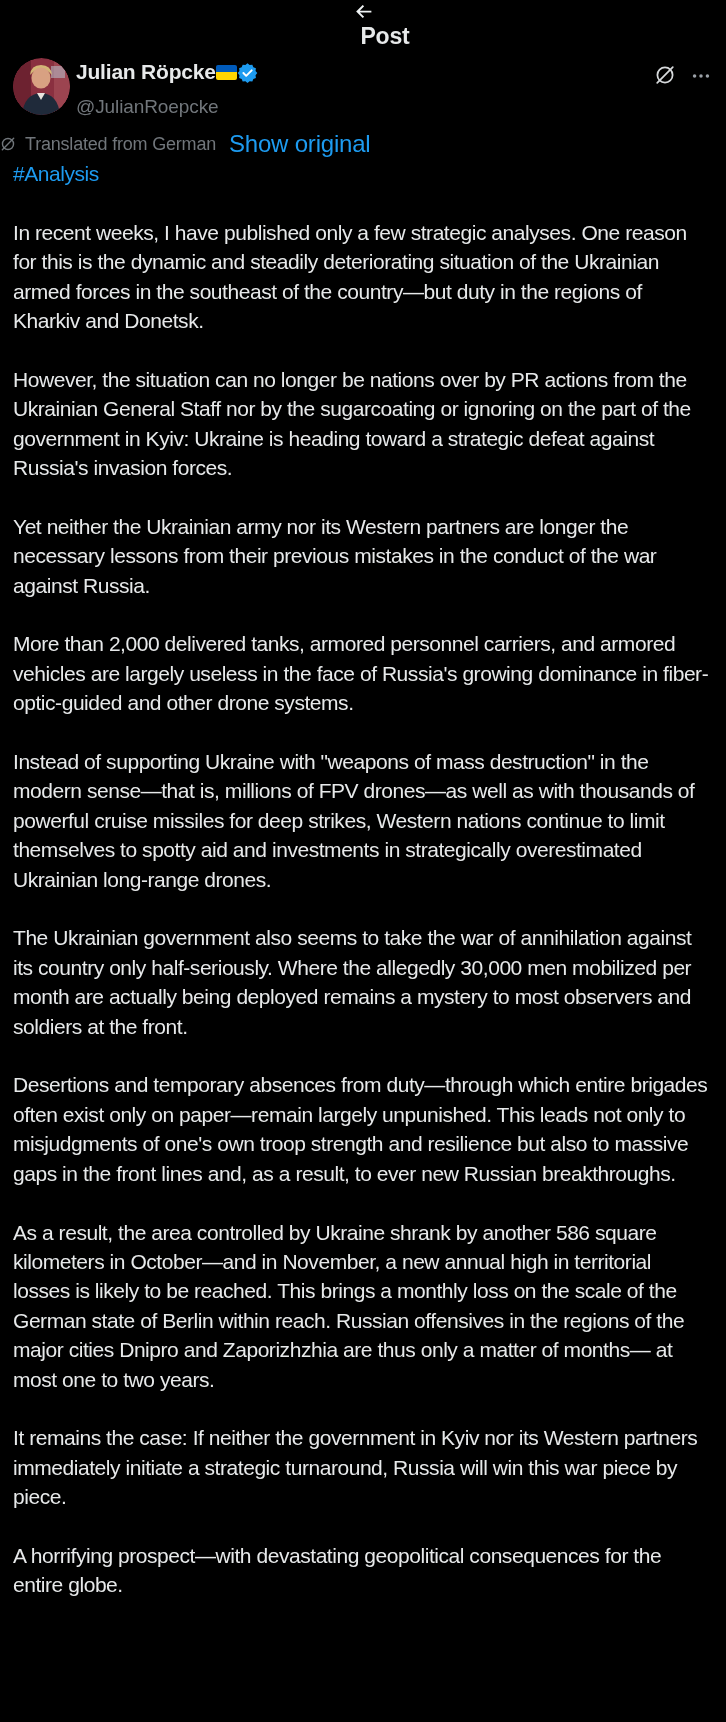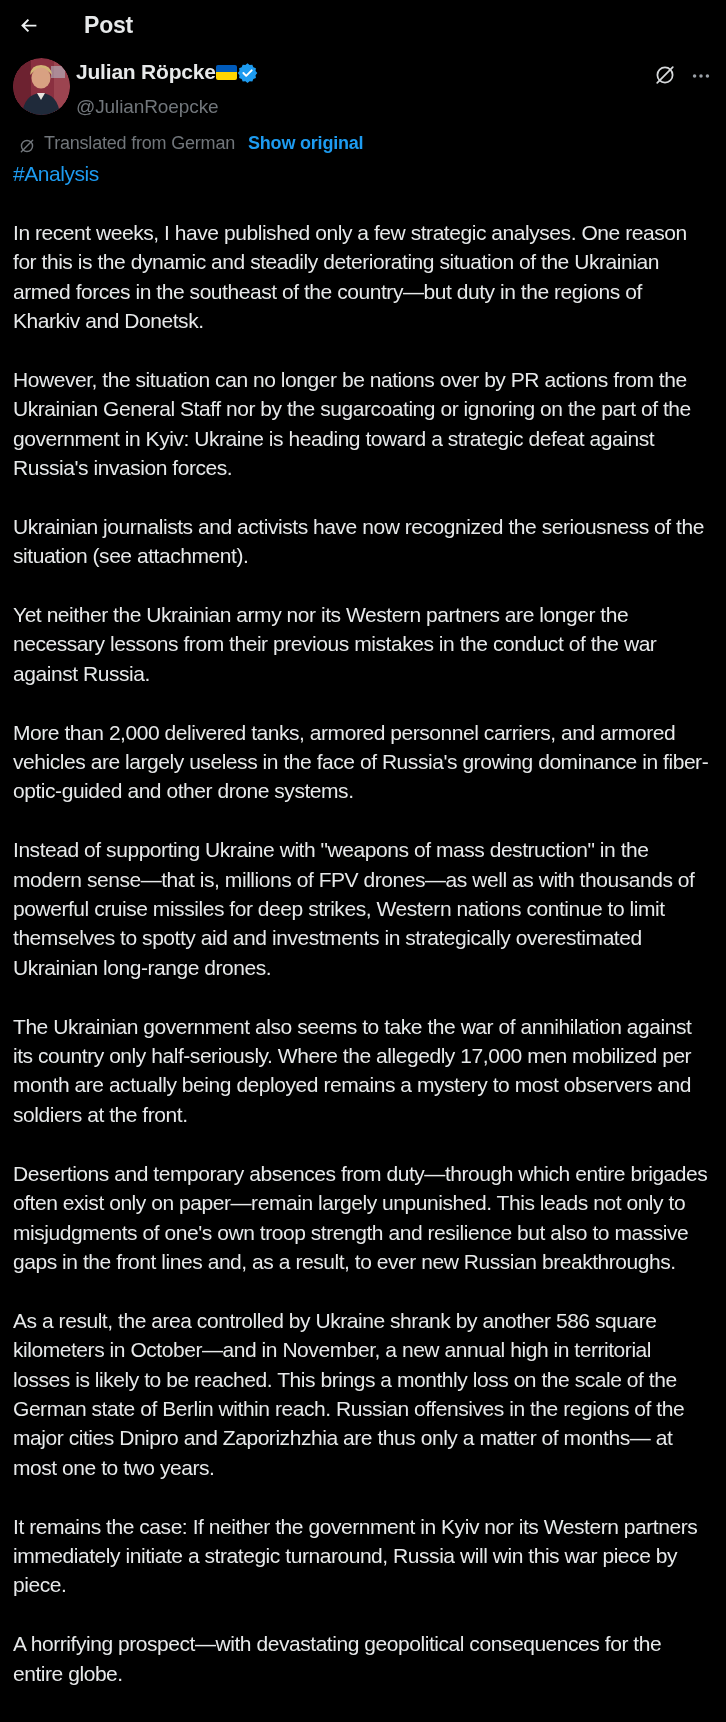--- a/index.html
+++ b/index.html
@@ -7,21 +7,21 @@
   body {
     width: 726px; height: 1722px; overflow: hidden;
     font-family: "Liberation Sans", "DejaVu Sans", sans-serif;
     color: #e7e9ea;
   }
   .screen { width: 726px; height: 1722px; background: #000; position: relative; }
 
   
   .top-bar {
     display: flex; align-items: center;
-    height: 50px; padding: 0 16px;
+    height: 50px; padding: 0 16px; flex-direction: column;
   }
   .back-btn {
     width: 24px; height: 24px; display: flex; align-items: center; justify-content: center;
     background: none; border: none; cursor: pointer; padding: 0;
   }
   .page-title {
     margin-left: 44px; font-size: 23px; font-weight: 700; color: #e7e9ea;
     letter-spacing: -0.2px;
   }
 
@@ -45,28 +45,27 @@
     flex: 0 0 auto;
   }
   .flag .f-top { display: block; height: 50%; background: #005bbb; }
   .flag .f-bot { display: block; height: 50%; background: #ffd500; }
   .user-handle { font-size: 19px; color: #71767b; margin-top: 11px; letter-spacing: -0.1px; }
   .header-actions { display: flex; align-items: center; gap: 14px; padding-top: 6px; }
   .icon-btn { background: none; border: none; cursor: pointer; padding: 0; display: flex; align-items: center; }
 
   
   .translated-row {
-    display: flex; align-items: flex-end; gap: 9px;
-    padding: 0 14px 0 19px; margin-top: 16px; height: 20px;
+    display: flex; align-items: center; gap: 9px;
+    padding: 0 14px 0 0; margin-top: 16px; height: 20px;
   }
   .translated-label { font-size: 18px; color: #71767b; letter-spacing: -0.2px; }
   .show-original {
-    font-size: 18px; color: #1d9bf0; text-decoration: none; margin-left: 4px; letter-spacing: -0.2px;
+    font-size: 24px; color: #1d9bf0; text-decoration: none; margin-left: 4px; letter-spacing: -0.2px;
     cursor: pointer;
-    font-weight: bold;
   }
 
   
   .tweet-text {
     padding: 0 14px 0 13px; margin-top: 5px;
     font-size: 21px; line-height: 29.4px; letter-spacing: -0.45px;
     color: #e7e9ea;
   }
   .tweet-text p { margin: 0 0 29.4px 0; }
   .tweet-text p:last-child { margin-bottom: 0; }
@@ -153,24 +152,23 @@
       </svg>
     </span>
     <span class="translated-label">Translated from German</span>
     <a class="show-original">Show original</a>
   </div>
 
   <div class="tweet-text">
     <p class="hashtag"><a>#Analysis</a></p>
     <p>In recent weeks, I have published only a few strategic analyses. One reason for this is the dynamic and steadily deteriorating situation of the Ukrainian armed forces in the southeast of the country—but duty in the regions of Kharkiv and Donetsk.</p>
       <p>However, the situation can no longer be nations over by PR actions from the Ukrainian General Staff nor by the sugarcoating or ignoring on the part of the government in Kyiv: Ukraine is heading toward a strategic defeat against Russia's invasion forces.</p>
-      <p>Ukrainian journalists and activists have now recognized the seriousness of the situation (see attachment).</p>
       <p>Yet neither the Ukrainian army nor its Western partners are longer the necessary lessons from their previous mistakes in the conduct of the war against Russia.</p>
       <p>More than 2,000 delivered tanks, armored personnel carriers, and armored vehicles are largely useless in the face of Russia's growing dominance in fiber-optic-guided and other drone systems.</p>
       <p>Instead of supporting Ukraine with "weapons of mass destruction" in the modern sense—that is, millions of FPV drones—as well as with thousands of powerful cruise missiles for deep strikes, Western nations continue to limit themselves to spotty aid and investments in strategically overestimated Ukrainian long-range drones.</p>
-      <p>The Ukrainian government also seems to take the war of annihilation against its country only half-seriously. Where the allegedly 17,000 men mobilized per month are actually being deployed remains a mystery to most observers and soldiers at the front.</p>
+      <p>The Ukrainian government also seems to take the war of annihilation against its country only half-seriously. Where the allegedly 30,000 men mobilized per month are actually being deployed remains a mystery to most observers and soldiers at the front.</p>
       <p>Desertions and temporary absences from duty—through which entire brigades often exist only on paper—remain largely unpunished. This leads not only to misjudgments of one's own troop strength and resilience but also to massive gaps in the front lines and, as a result, to ever new Russian breakthroughs.</p>
       <p>As a result, the area controlled by Ukraine shrank by another 586 square kilometers in October—and in November, a new annual high in territorial losses is likely to be reached. This brings a monthly loss on the scale of the German state of Berlin within reach. Russian offensives in the regions of the major cities Dnipro and Zaporizhzhia are thus only a matter of months— at most one to two years.</p>
       <p>It remains the case: If neither the government in Kyiv nor its Western partners immediately initiate a strategic turnaround, Russia will win this war piece by piece.</p>
       <p>A horrifying prospect—with devastating geopolitical consequences for the entire globe.</p>
   </div>
 
 </div>
 
 </body></html>

